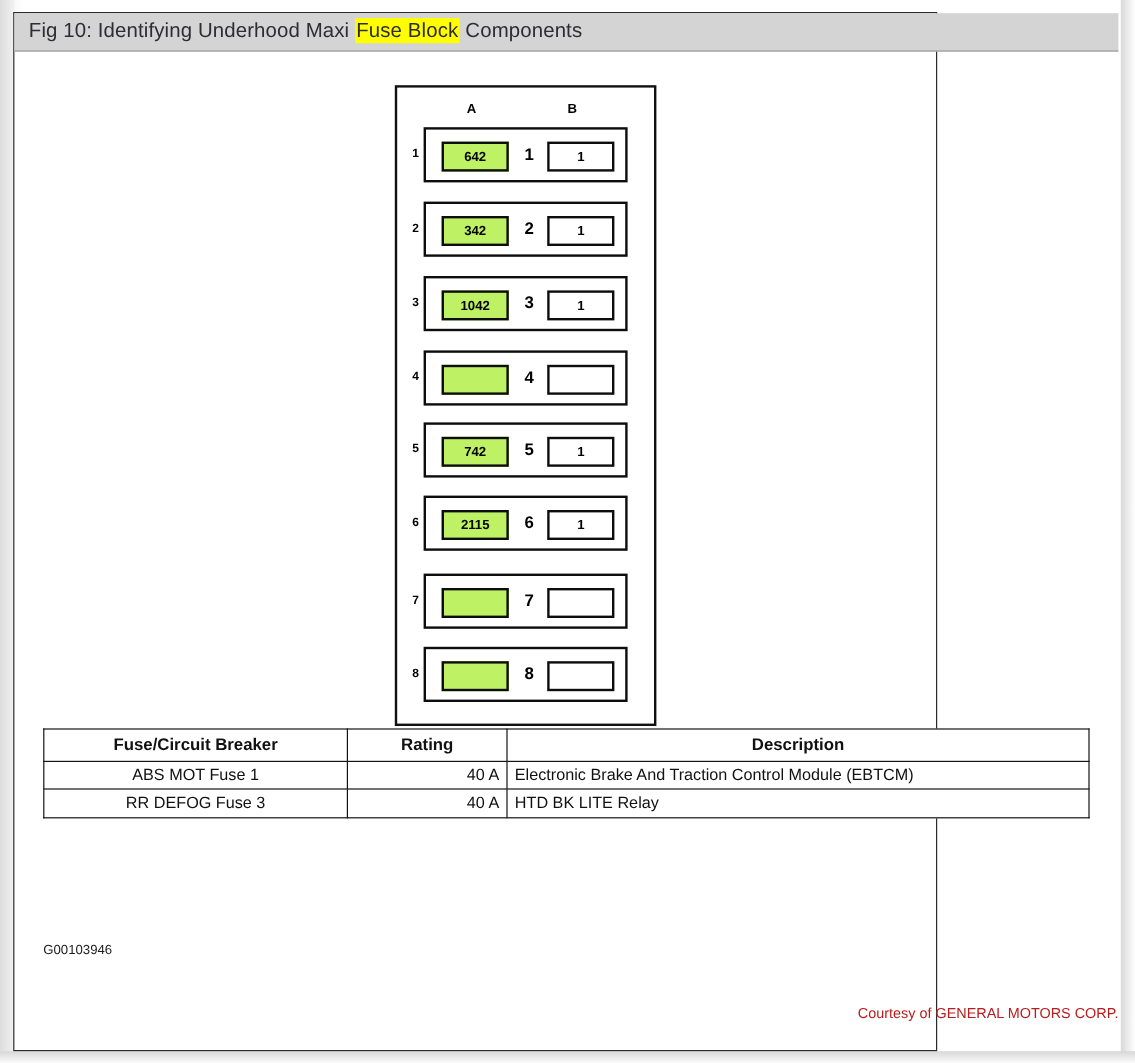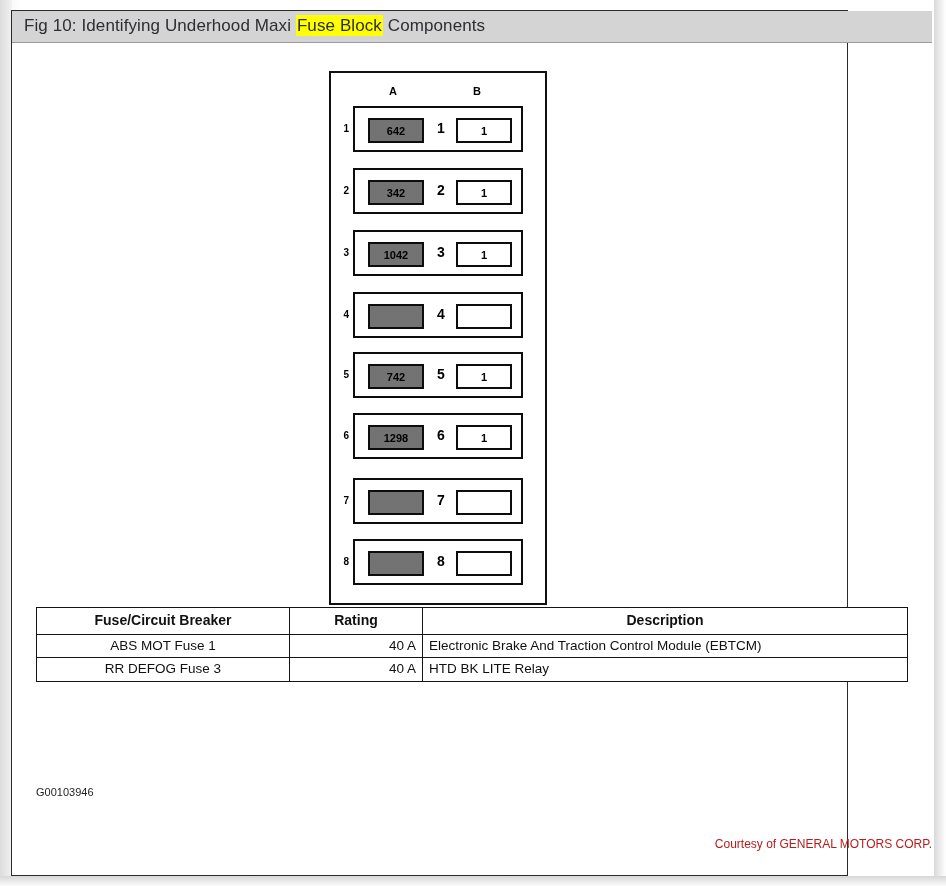--- a/index.html
+++ b/index.html
@@ -40,21 +40,21 @@
     left: 0; top: 876px;
     width: 946px; height: 10px;
     background: linear-gradient(to bottom, #d7d7d7, #fbfbfb);
   }
 
   
   .doc-frame {
     position: absolute;
     left: 11px;
     top: 10px;
-    width: 837px;
+    width: 770px;
     height: 866px;
     border: 1px solid #2b2b2b;
     background: #ffffff;
     box-sizing: border-box;
   }
 
   
   .header-bar {
     position: absolute;
     left: 0; top: 0;
@@ -127,21 +127,21 @@
     text-align: right;
   }
   .slot-a {
     position: absolute;
     left: 13px;
     top: 10px;
     width: 56px;
     height: 25px;
     border: 2px solid #0d0d0d;
     box-sizing: border-box;
-    background: #737373;
+    background: #bef264;
     text-align: center;
     line-height: 22px;
     font-size: 11px;
     font-weight: bold;
     color: #000;
   }
   .slot-num {
     position: absolute;
     left: 76px;
     top: 12px;
@@ -262,21 +262,21 @@
 
     <div class="fuse-row" style="top:281px">
       <div class="row-index">5</div>
       <div class="slot-a">742</div>
       <div class="slot-num">5</div>
       <div class="slot-b">1</div>
     </div>
 
     <div class="fuse-row" style="top:342px">
       <div class="row-index">6</div>
-      <div class="slot-a">1298</div>
+      <div class="slot-a">2115</div>
       <div class="slot-num">6</div>
       <div class="slot-b">1</div>
     </div>
 
     <div class="fuse-row" style="top:407px">
       <div class="row-index">7</div>
       <div class="slot-a"></div>
       <div class="slot-num">7</div>
       <div class="slot-b"></div>
     </div>

